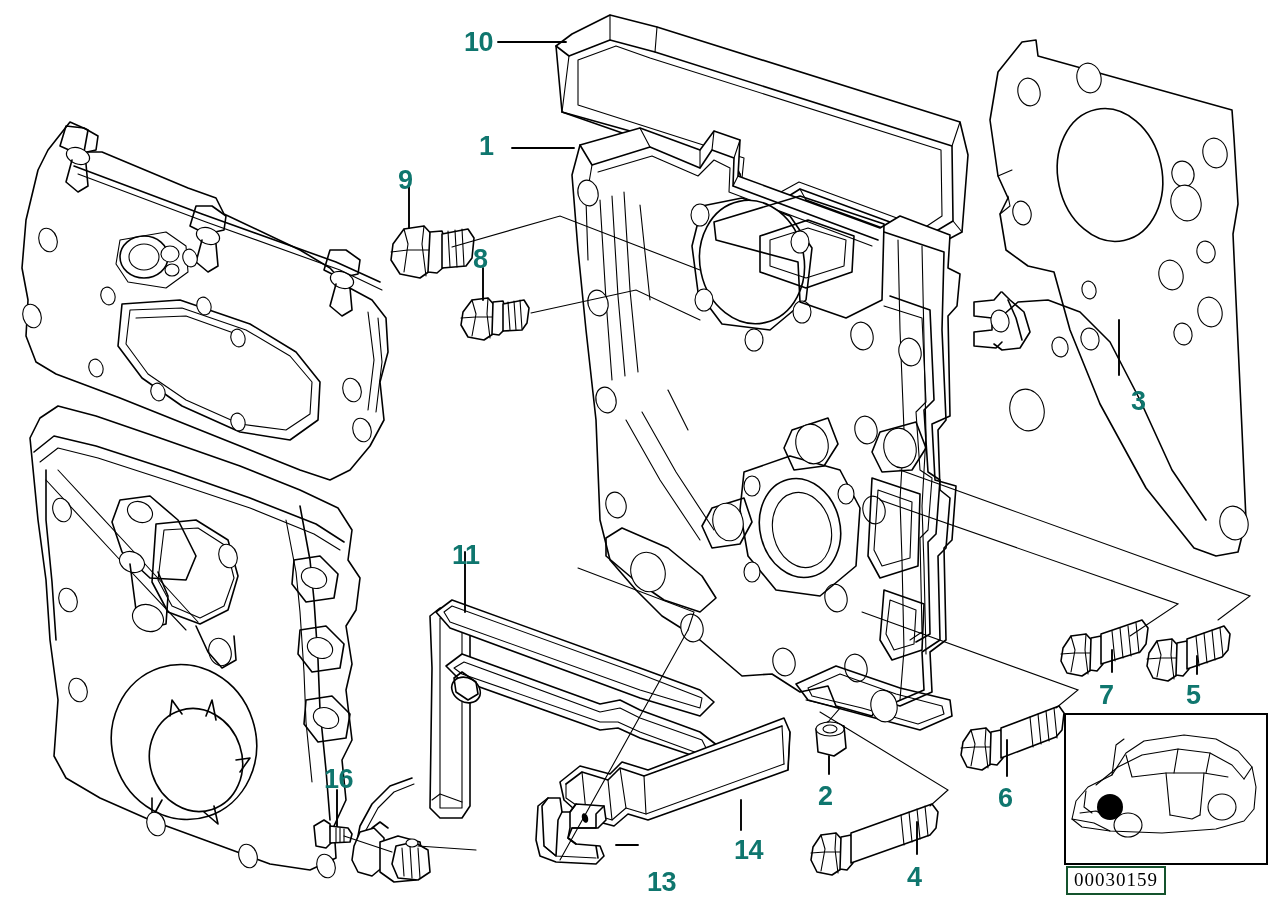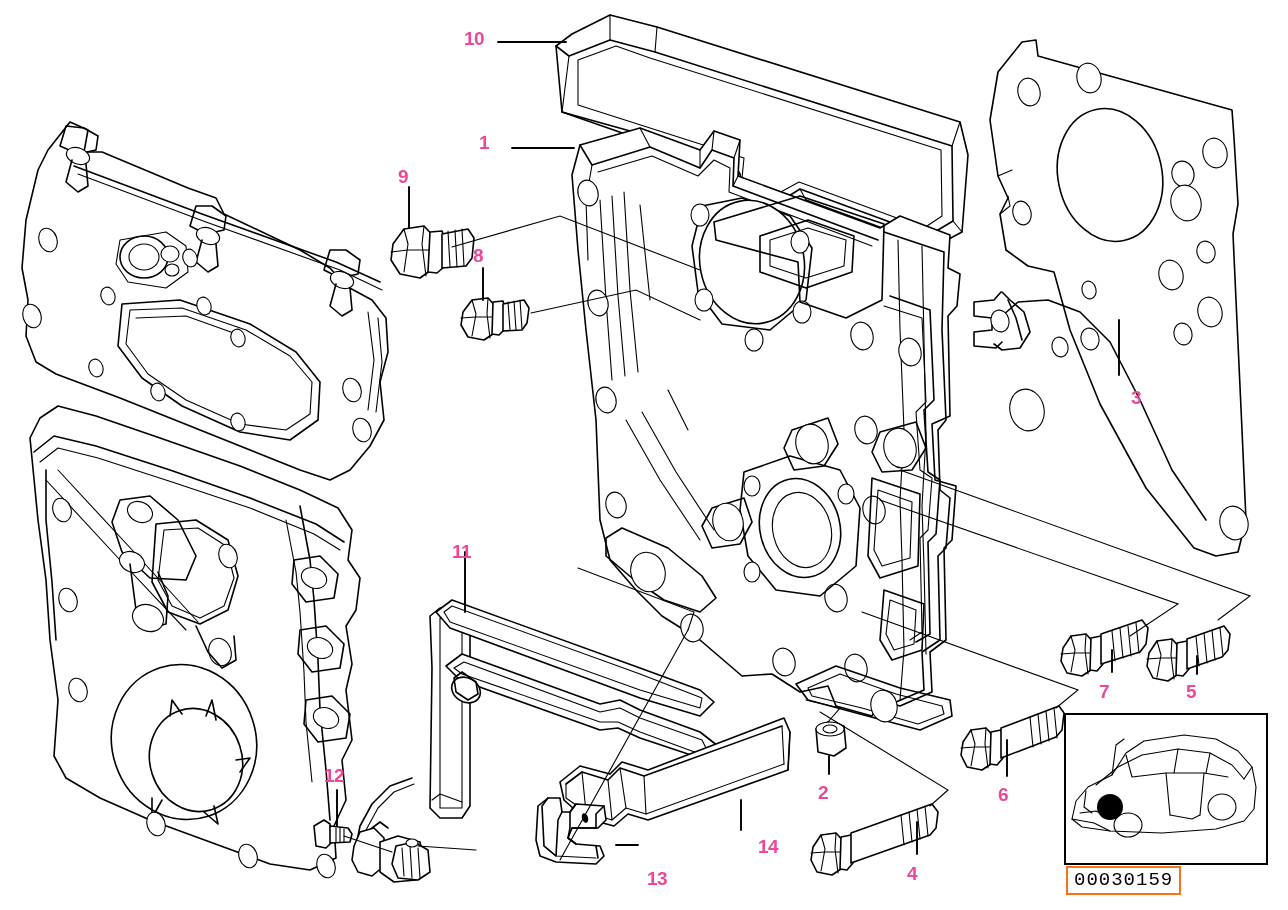--- a/index.html
+++ b/index.html
@@ -7,25 +7,25 @@
        font-family:"Liberation Sans", sans-serif;}
   #stage{position:relative;width:1288px;height:910px;background:#fff;}
   svg{display:block;}
   .ln{fill:none;stroke:#000;stroke-width:1.6;stroke-linecap:round;stroke-linejoin:round;}
   .ln-t{fill:none;stroke:#000;stroke-width:1.1;stroke-linecap:round;stroke-linejoin:round;}
   .fillw{fill:#ffffff;stroke:#000;stroke-width:1.6;stroke-linejoin:round;}
   .fillw-t{fill:#ffffff;stroke:#000;stroke-width:1.1;stroke-linejoin:round;}
   .fillk{fill:#000;stroke:none;}
   .leader{fill:none;stroke:#000;stroke-width:1.9;stroke-linecap:round;}
   .thin-leader{fill:none;stroke:#000;stroke-width:1.1;stroke-linecap:round;}
-  .callout{position:absolute;font-weight:bold;font-size:19px;color:#ec4899;
+  .callout{position:absolute;font-weight:bold;font-size:27px;color:#0f766e;
            font-family:"Liberation Sans", sans-serif;line-height:1;letter-spacing:-0.5px;}
   .idbox{position:absolute;border:2px solid #000;background:#fff;}
-  .idlabel{position:absolute;border:2px solid #f97316;background:#fff;
-           font-family:Liberation Mono, monospace;font-size:19px;
+  .idlabel{position:absolute;border:2px solid #14532d;background:#fff;
+           font-family:Liberation Serif, serif;font-size:19px;
            letter-spacing:1px;padding:1px 6px 2px 6px;color:#000;}
 </style>
 </head>
 <body>
 
 <div id="stage">
 
 <svg width="1288" height="910" viewBox="0 0 1288 910">
 
   <g>
@@ -438,23 +438,23 @@
 <div class="callout" style="left:818px;top:783px;"><span>2</span></div>
 <div class="callout" style="left:1131px;top:388px;"><span>3</span></div>
 <div class="callout" style="left:907px;top:864px;"><span>4</span></div>
 <div class="callout" style="left:1186px;top:682px;"><span>5</span></div>
 <div class="callout" style="left:998px;top:785px;"><span>6</span></div>
 <div class="callout" style="left:1099px;top:682px;"><span>7</span></div>
 <div class="callout" style="left:473px;top:246px;"><span>8</span></div>
 <div class="callout" style="left:398px;top:167px;"><span>9</span></div>
 <div class="callout" style="left:464px;top:29px;"><span>10</span></div>
 <div class="callout" style="left:452px;top:542px;"><span>11</span></div>
-<div class="callout" style="left:324px;top:766px;"><span>12</span></div>
+<div class="callout" style="left:324px;top:766px;"><span>16</span></div>
 <div class="callout" style="left:647px;top:869px;"><span>13</span></div>
-<div class="callout" style="left:758px;top:837px;"><span>14</span></div>
+<div class="callout" style="left:734px;top:837px;"><span>14</span></div>
 
 <div class="idbox" style="left:1064px;top:713px;width:200px;height:148px;">
   <svg width="196" height="144" viewBox="0 0 196 144">
     <path class="ln-t" d="M6,104 L10,86 L22,72 L46,60 L60,38 L78,26 L118,20 L150,24 L172,36
                           L186,52 L190,72 L188,94 L178,106 L150,114 L96,118 L44,116 L16,112 Z"></path>
     <path class="ln-t" d="M30,70 L52,52 L76,40 L112,34 L144,38 L166,50 L178,64"></path>
     <path class="ln-t" d="M60,40 L66,62 L100,58 L138,58 L162,62"></path>
     <path class="ln-t" d="M100,58 L104,100 M138,58 L134,100"></path>
     <path class="ln-t" d="M104,100 L126,104 L134,100"></path>
     <path class="ln-t" d="M112,34 L108,58 M144,38 L140,58"></path>

